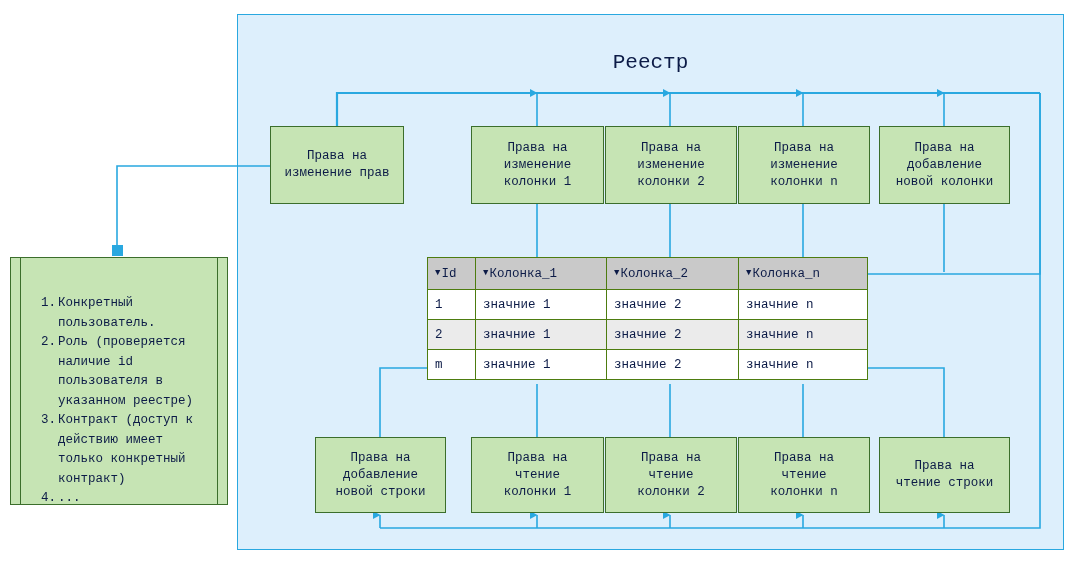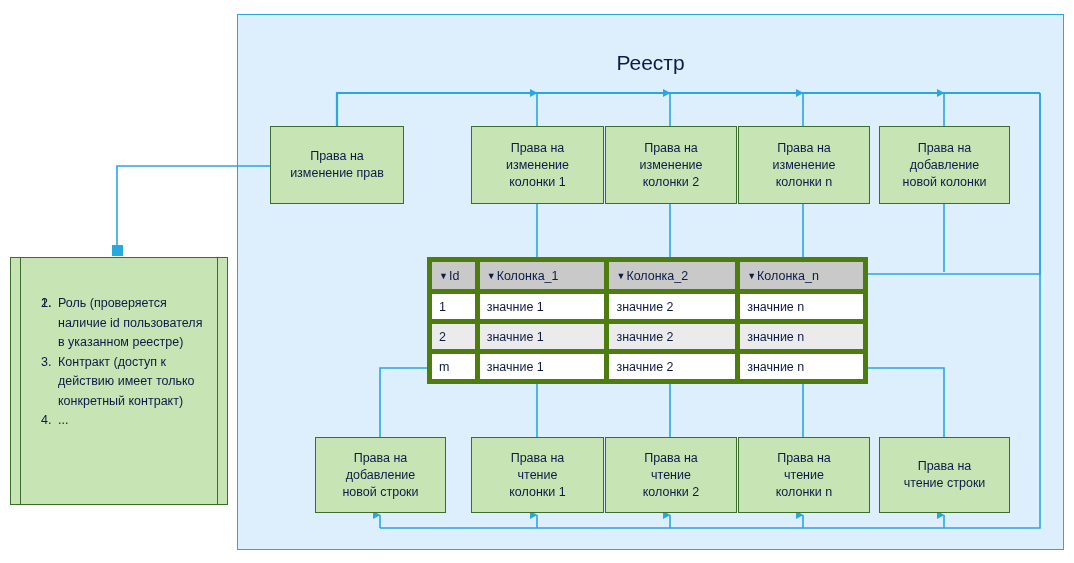--- a/index.html
+++ b/index.html
@@ -5,21 +5,21 @@
   html, body {
     margin: 0;
     padding: 0;
     background: #ffffff;
   }
   #canvas {
     position: relative;
     width: 1074px;
     height: 563px;
     background: #ffffff;
-    font-family: Liberation Sans, sans-serif;
+    font-family: Liberation Mono, monospace;
     overflow: hidden;
   }
   #wires {
     position: absolute;
     left: 0;
     top: 0;
     width: 1074px;
     height: 563px;
     pointer-events: none;
   }
@@ -96,21 +96,21 @@
   .grid-table {
     position: absolute;
     box-sizing: border-box;
     border-collapse: collapse;
     background: #ffffff;
     z-index: 4;
     font-size: 12.5px;
     color: #0c1b47;
   }
   .grid-table td, .grid-table th {
-    border: 5px solid #4d7c0f;
+    border: 1px solid #4d7c0f;
     padding: 0 7px;
     text-align: left;
     font-weight: normal;
     white-space: nowrap;
     height: 30px;
     box-sizing: border-box;
   }
   .grid-table thead th {
     background: #c9c9c9;
     height: 32px;
@@ -209,20 +209,21 @@
   <div class="node" style="left:879px; top:437px; width:131px; height:76px;">
     <span>Права на<br>чтение строки</span>
   </div>
 
   <div class="note" style="left:10px; top:257px; width:218px; height:248px;">
     <div class="note-rule left"></div>
     <div class="note-rule right"></div>
     <ul class="note-list">
       <li>
         <span class="num">1.</span>
+        <span>Конкретный пользователь.</span>
       </li>
       <li>
         <span class="num">2.</span>
         <span>Роль (проверяется наличие id пользователя в указанном реестре)</span>
       </li>
       <li>
         <span class="num">3.</span>
         <span>Контракт (доступ к действию имеет только конкретный контракт)</span>
       </li>
       <li>

